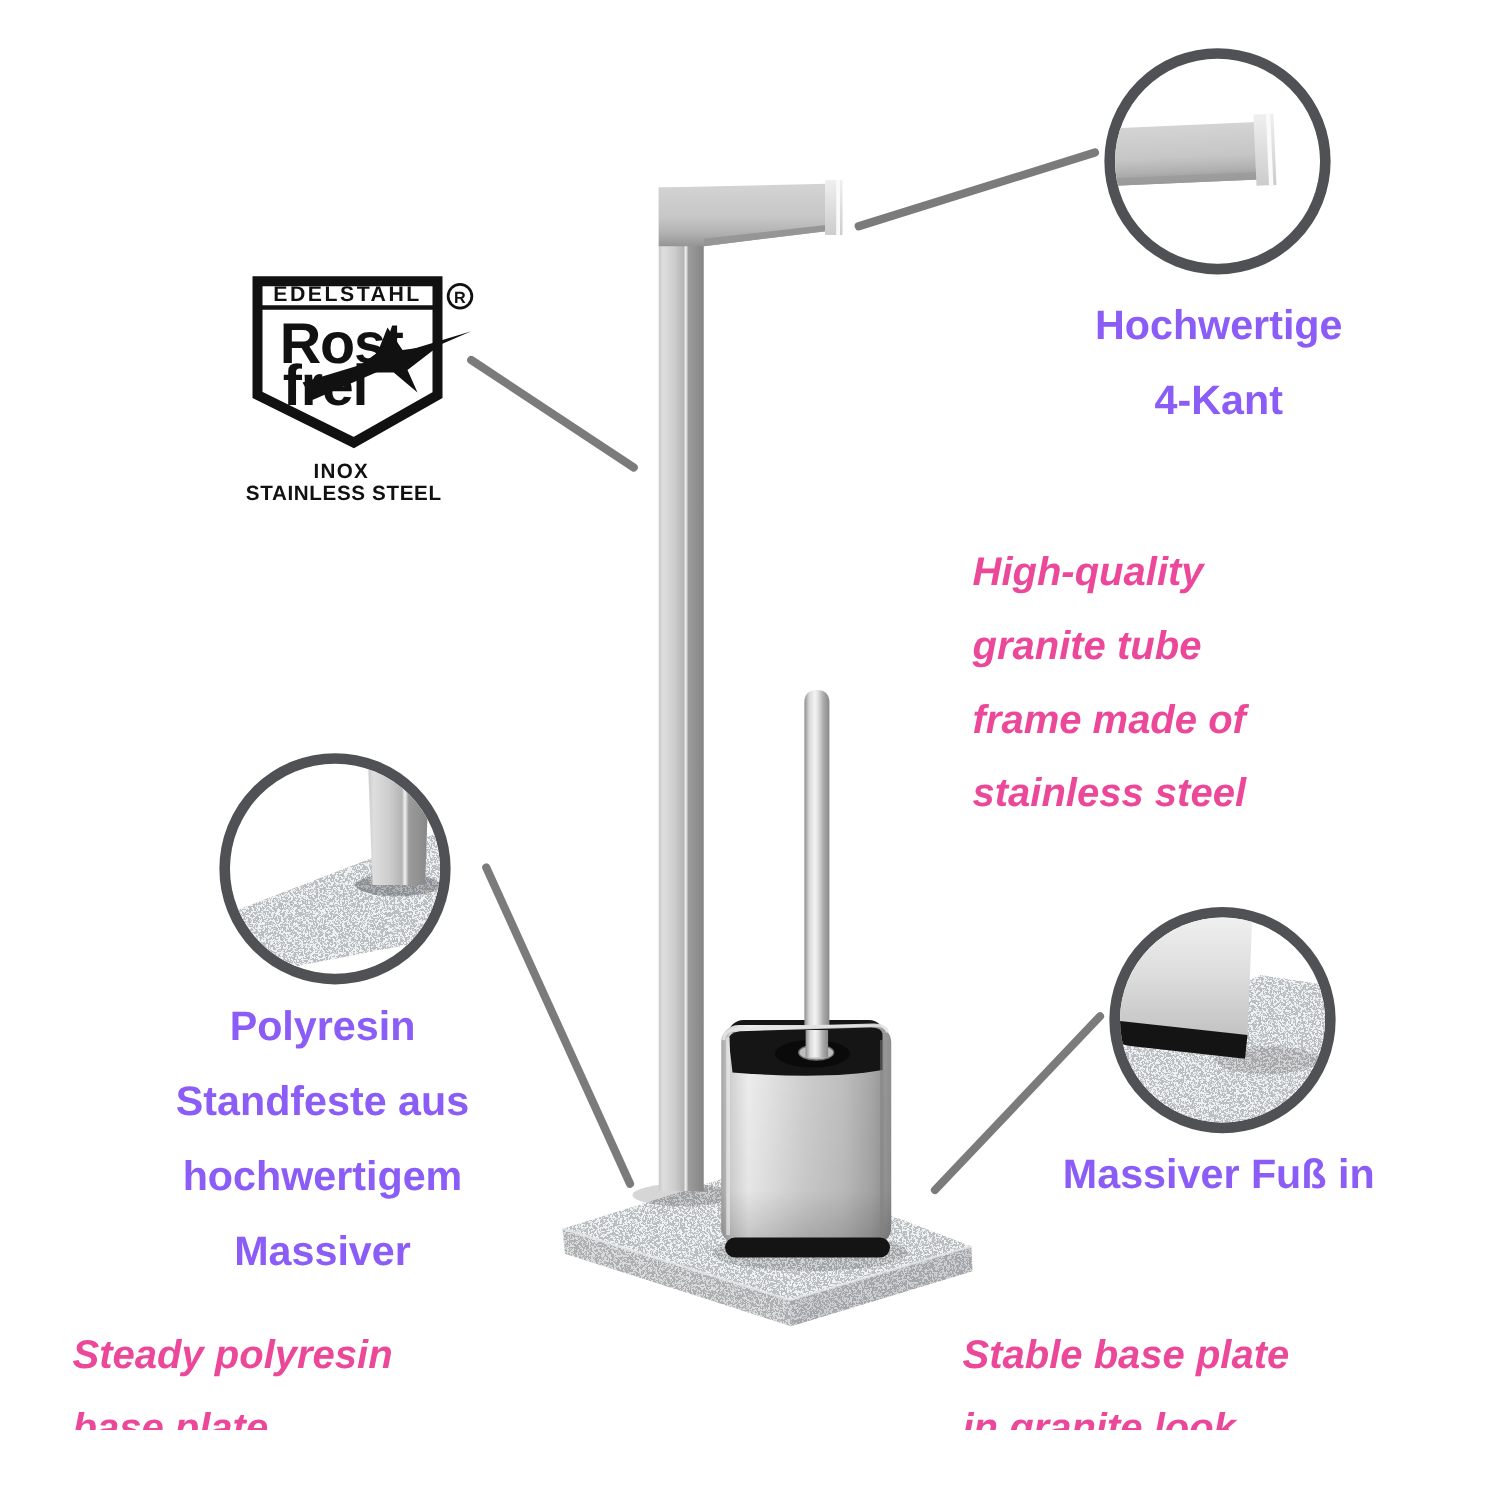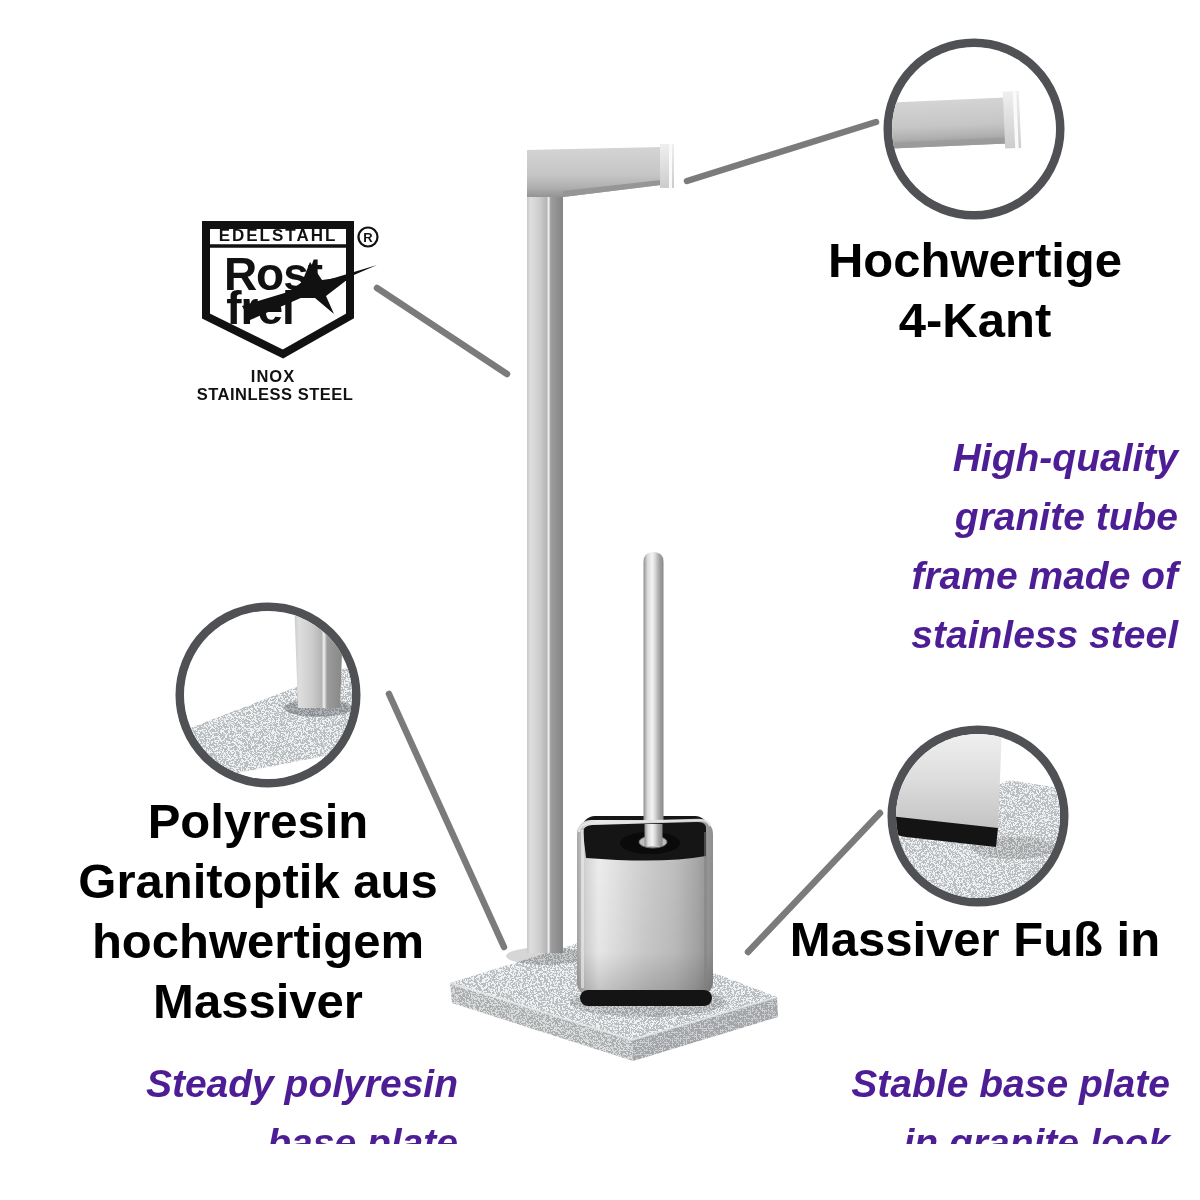--- a/index.html
+++ b/index.html
@@ -1,22 +1,22 @@
 <!DOCTYPE html>
 <html><head>
 <meta charset="utf-8">
 <style>
   html,body{margin:0;padding:0;background:#fff;}
   .canvas{position:relative;width:1200px;height:1144px;background:#ffffff;overflow:hidden;
           font-family:"Liberation Sans",sans-serif;}
   .stage{position:absolute;left:0;top:0;}
-  .callout-title{position:absolute;font-weight:bold;font-size:49px;line-height:60px;
-                 color:#000000;text-align:center;letter-spacing:0;}
-  .callout-desc{position:absolute;font-weight:bold;font-style:italic;font-size:39px;line-height:59px;
-                color:#4c1d95;text-align:right;}
+  .callout-title{position:absolute;font-weight:bold;font-size:33px;line-height:60px;
+                 color:#8b5cf6;text-align:center;letter-spacing:0;}
+  .callout-desc{position:absolute;font-weight:bold;font-style:italic;font-size:32px;line-height:59px;
+                color:#ec4899;text-align:left;}
   .conn{stroke:#7b7b7b;stroke-width:6.5;stroke-linecap:round;}
   .ring{fill:#ffffff;stroke:#4f5154;stroke-width:9;}
   .logo-txt{fill:#111111;font-family:"Liberation Sans",sans-serif;font-weight:bold;}
 </style>
 </head>
 <body>
 
 <div class="canvas">
 
 <svg class="stage" width="1200" height="1200" viewBox="0 0 1200 1200">
@@ -195,21 +195,21 @@
 </div>
 <div class="callout-desc" style="left:778px;top:428px;width:400px">
   <div>High-quality</div>
   <div>granite tube</div>
   <div>frame made of</div>
   <div>stainless steel</div>
 </div>
 
 <div class="callout-title" style="left:58px;top:791px;width:400px">
   <div>Polyresin</div>
-  <div>Granitoptik aus</div>
+  <div>Standfeste aus</div>
   <div>hochwertigem</div>
   <div>Massiver</div>
 </div>
 <div class="callout-desc" style="left:58px;top:1054px;width:400px">
   <div>Steady polyresin</div>
   <div>base plate</div>
 </div>
 
 <div class="callout-title" style="left:775px;top:909px;width:400px">
   <div>Massiver Fuß in</div>

